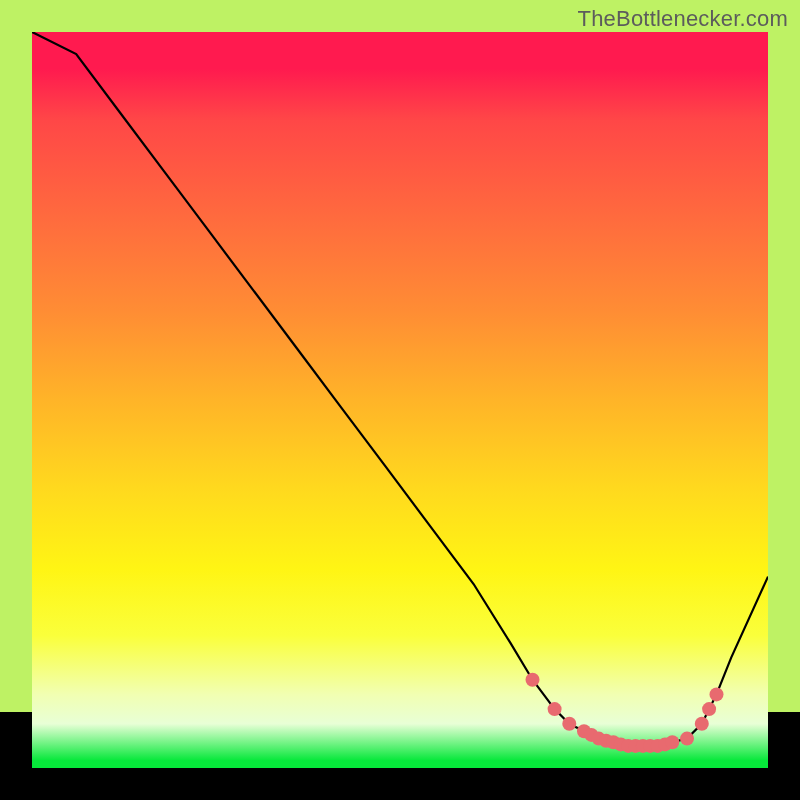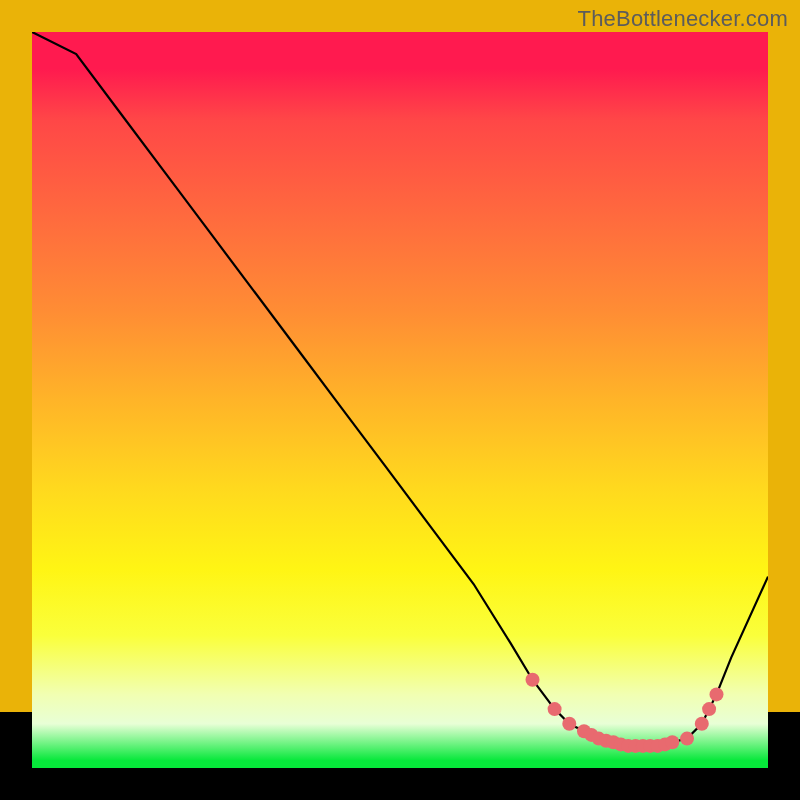--- a/index.html
+++ b/index.html
@@ -10,21 +10,21 @@
     background: #000;
     overflow: hidden;
     font-family: Arial, Helvetica, sans-serif;
   }
   .frame {
     position: absolute;
     top: 0;
     left: 0;
     width: 800px;
     height: 712px;
-    background: #eab308;
+    background: #bef264;
   }
   .plot {
     position: absolute;
     top: 32px;
     left: 32px;
     width: 736px;
     height: 736px;
     overflow: hidden;
   }
   .gradient {

